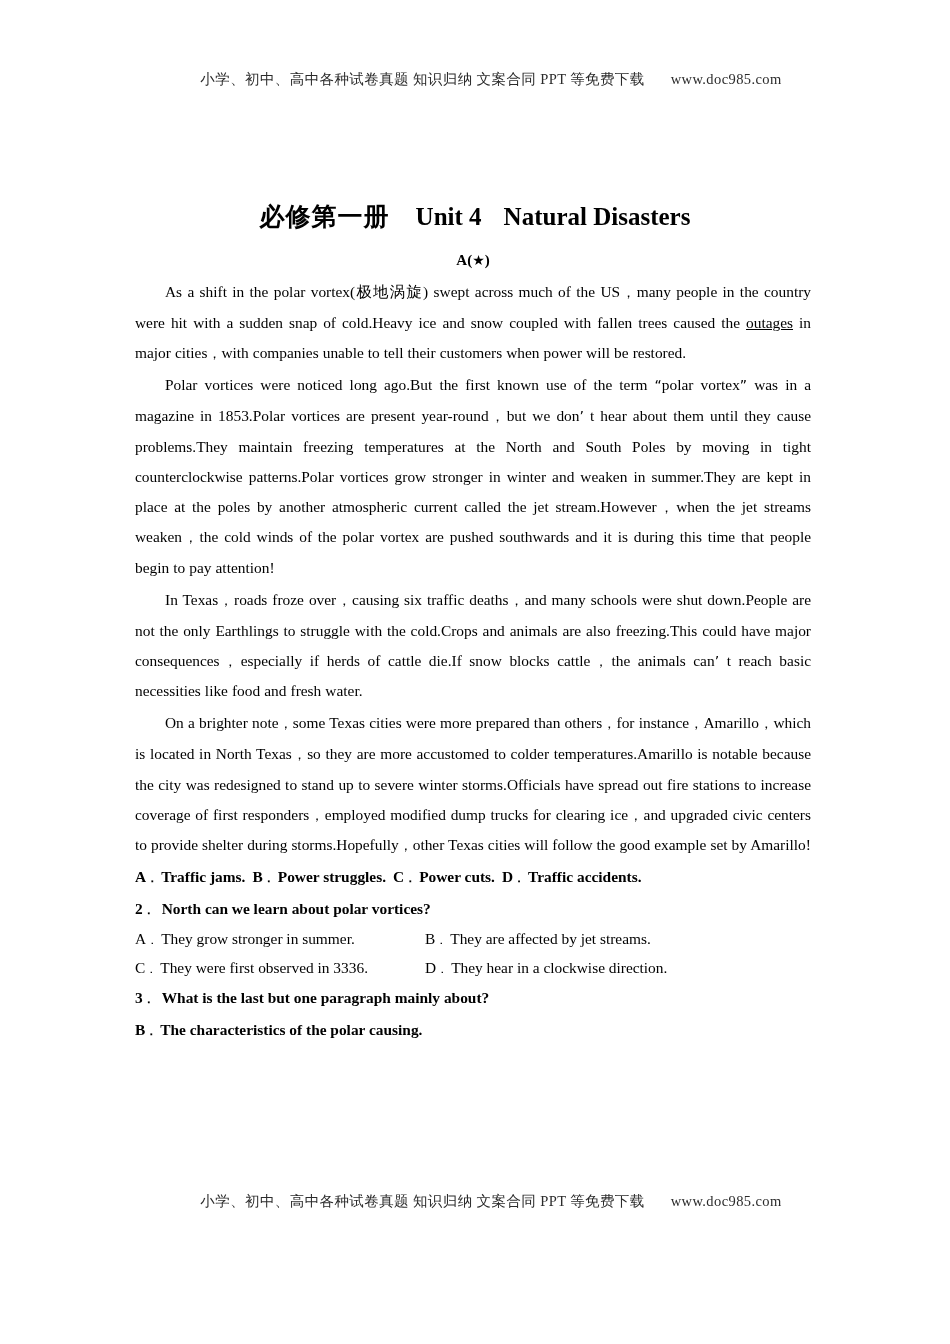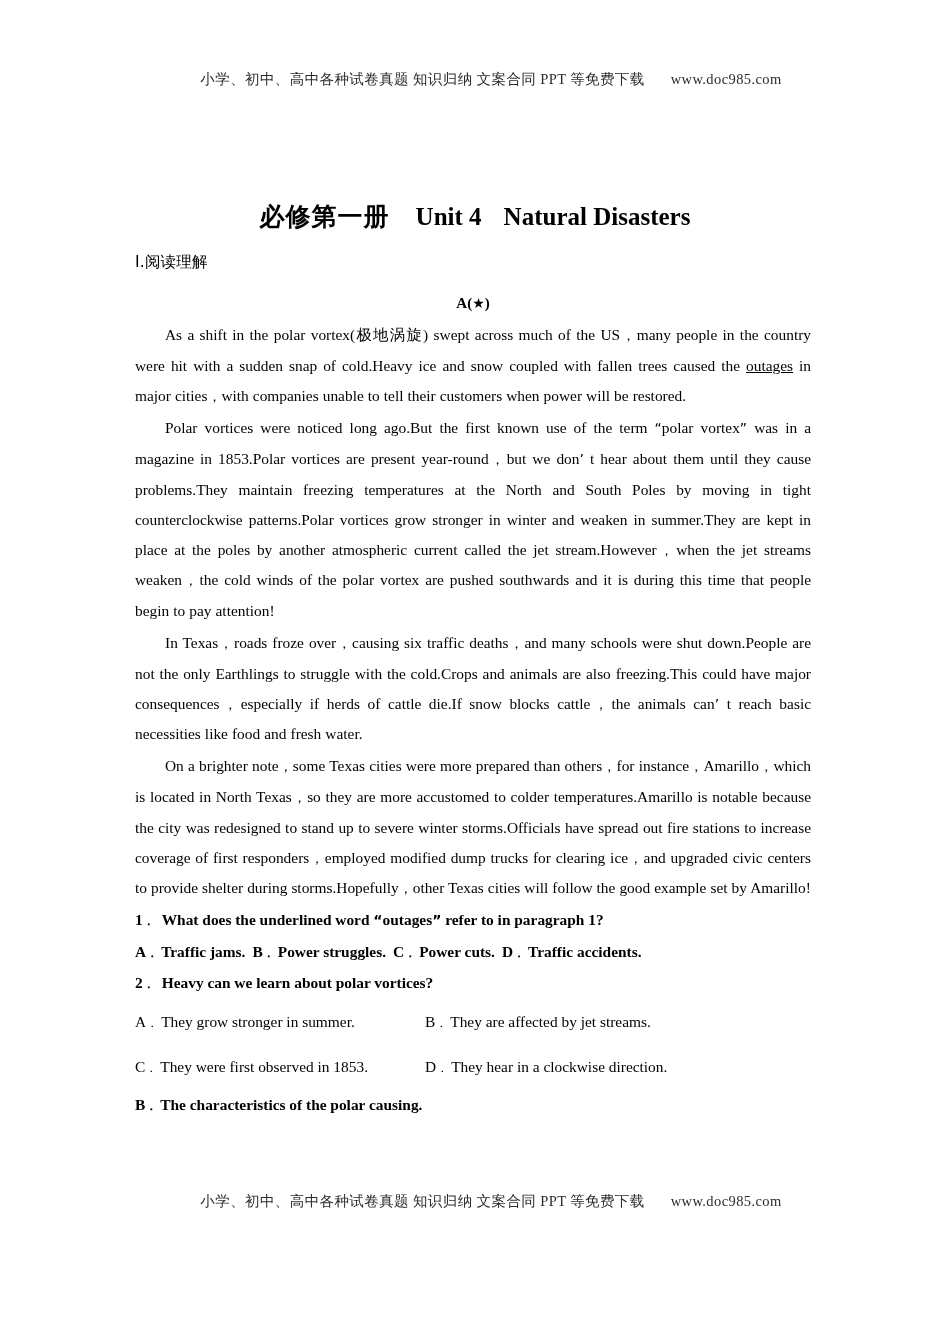--- a/index.html
+++ b/index.html
@@ -116,21 +116,21 @@
   .options-line {
     font-size: 15.4px;
     line-height: 30.6px;
     margin: 0;
     text-align: left;
     white-space: nowrap;
     font-weight: bold;
   }
   .options-grid {
     font-size: 15.4px;
-    line-height: 43px;
+    line-height: 28px;
     margin: 0;
     position: relative;
   }
   .options-grid .opt-row {
     display: block;
     white-space: nowrap;
   }
   .options-grid .opt-col-a {
     display: inline-block;
     width: 290px;
@@ -154,21 +154,20 @@
   <div class="watermark watermark-top">
     <span>小学、初中、高中各种试卷真题 知识归纳 文案合同 PPT 等免费下载</span><span class="url">www.doc985.com</span>
   </div>
 
   <div class="doc-title">
     <span class="cn">必修第一册</span><span class="gap-a"></span><span>Unit 4</span><span class="gap-b"></span><span>Natural Disasters</span>
   </div>
 
   <div class="content">
 
-    <div class="section-heading">Ⅰ.阅读理解</div>
 
     <div class="passage-label">
       <span>A(</span><span class="star">★</span><span>)</span>
     </div>
 
     <p class="para">
       <span>As a shift in the polar vortex(极地涡旋) swept across much of the US</span><span class="cjk-punc">，</span><span>many people in the country were hit with a sudden snap of cold.Heavy ice and snow coupled with fallen trees caused the </span><span class="underlined">outages</span><span> in major cities</span><span class="cjk-punc">，</span><span>with companies unable to tell their customers when power will be restored.</span>
     </p>
 
     <p class="para">
@@ -176,39 +175,39 @@
     </p>
 
     <p class="para">
       <span>In Texas</span><span class="cjk-punc">，</span><span>roads froze over</span><span class="cjk-punc">，</span><span>causing six traffic deaths</span><span class="cjk-punc">，</span><span>and many schools were shut down.People are not the only Earthlings to struggle with the cold.Crops and animals are also freezing.This could have major consequences</span><span class="cjk-punc">，</span><span>especially if herds of cattle die.If snow blocks cattle</span><span class="cjk-punc">，</span><span>the animals can</span><span class="cjk-punc">’</span><span> t reach basic necessities like food and fresh water.</span>
     </p>
 
     <p class="para">
       <span>On a brighter note</span><span class="cjk-punc">，</span><span>some Texas cities were more prepared than others</span><span class="cjk-punc">，</span><span>for instance</span><span class="cjk-punc">，</span><span>Amarillo</span><span class="cjk-punc">，</span><span>which is located in North Texas</span><span class="cjk-punc">，</span><span>so they are more accustomed to colder temperatures.Amarillo is notable because the city was redesigned to stand up to severe winter storms.Officials have spread out fire stations to increase coverage of first responders</span><span class="cjk-punc">，</span><span>employed modified dump trucks for clearing ice</span><span class="cjk-punc">，</span><span>and upgraded civic centers to provide shelter during storms.Hopefully</span><span class="cjk-punc">，</span><span>other Texas cities will follow the good example set by Amarillo!</span>
     </p>
 
-    <p class="question">
-      <span>1</span><span class="qnum-sep">．</span><span class="opt-gap"></span><span>What does the underlined word </span><span class="cjk-punc">“</span><span>outages</span><span class="cjk-punc">”</span><span> refer to in paragraph 1?</span>
-    </p>
     <p class="options-line">
       <span class="opt-letter">A</span><span class="opt-sep">．</span><span>Traffic jams.</span><span class="opt-gap"></span><span class="opt-letter">B</span><span class="opt-sep">．</span><span>Power struggles.</span><span class="opt-gap"></span><span class="opt-letter">C</span><span class="opt-sep">．</span><span>Power cuts.</span><span class="opt-gap"></span><span class="opt-letter">D</span><span class="opt-sep">．</span><span>Traffic accidents.</span>
     </p>
 
     <p class="question">
-      <span>2</span><span class="qnum-sep">．</span><span class="opt-gap"></span><span>Heavy can we learn about polar vortices?</span>
+      <span>2</span><span class="qnum-sep">．</span><span class="opt-gap"></span><span>North can we learn about polar vortices?</span>
     </p>
     <div class="options-grid">
       <span class="opt-row">
         <span class="opt-col-a"><span class="opt-letter">A</span><span class="opt-sep">．</span><span>They grow stronger in summer.</span></span><span><span class="opt-letter">B</span><span class="opt-sep">．</span><span>They are affected by jet streams.</span></span>
       </span>
       <span class="opt-row">
-        <span class="opt-col-a"><span class="opt-letter">C</span><span class="opt-sep">．</span><span>They were first observed in 1853.</span></span><span><span class="opt-letter">D</span><span class="opt-sep">．</span><span>They hear in a clockwise direction.</span></span>
+        <span class="opt-col-a"><span class="opt-letter">C</span><span class="opt-sep">．</span><span>They were first observed in 3336.</span></span><span><span class="opt-letter">D</span><span class="opt-sep">．</span><span>They hear in a clockwise direction.</span></span>
       </span>
     </div>
 
+    <p class="question">
+      <span>3</span><span class="qnum-sep">．</span><span class="opt-gap"></span><span>What is the last but one paragraph mainly about?</span>
+    </p>
     <p class="options-line">
       <span class="opt-letter">B</span><span class="opt-sep">．</span><span>The characteristics of the polar causing.</span>
     </p>
 
   </div>
 
   <div class="watermark watermark-bottom">
     <span>小学、初中、高中各种试卷真题 知识归纳 文案合同 PPT 等免费下载</span><span class="url">www.doc985.com</span>
   </div>
 

